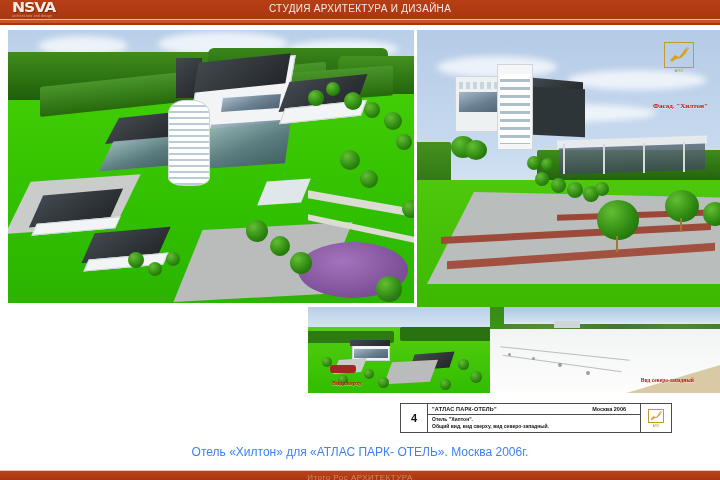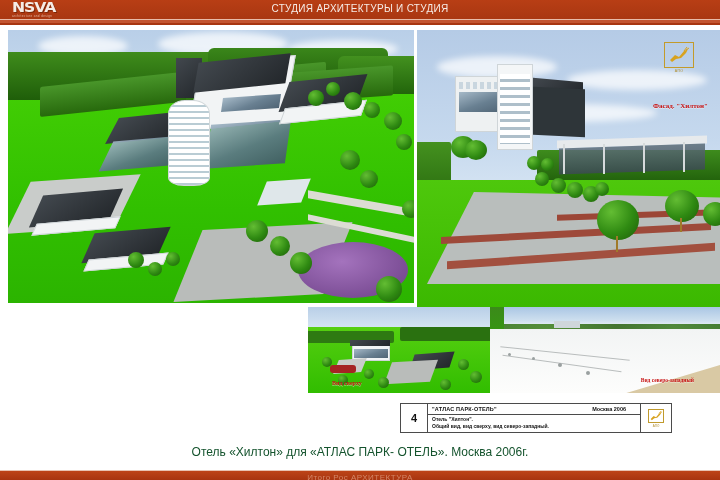--- a/index.html
+++ b/index.html
@@ -331,21 +331,21 @@
     line-height: 1;
   }
 
   
   .caption {
     position: absolute;
     left: 0; top: 445px;
     width: 720px;
     text-align: center;
     font-size: 12px;
-    color: #14532d;
+    color: #3b82f6;
     font-family: "Liberation Sans", sans-serif;
   }
   .footer-bar {
     position: absolute;
     left: 0; top: 470px;
     width: 720px; height: 10px;
     background: #b33c16;
     background: linear-gradient(180deg,#bd4418 0%, #a83510 100%);
     border-top: 1px solid #e8c3b2;
     box-sizing: border-box;
@@ -366,21 +366,21 @@
 <body>
 
 <div class="header"></div>
 <div class="header-accent"></div>
 <div class="header-underline"></div>
 
 <div class="logo">
   <div class="logo-mark">NSVA</div>
   <div class="logo-sub">architecture and design</div>
 </div>
-<div class="header-title">СТУДИЯ АРХИТЕКТУРЫ И СТУДИЯ</div>
+<div class="header-title">СТУДИЯ АРХИТЕКТУРА И ДИЗАЙНА</div>
 
 <div class="stage">
 
   <div class="render" id="render-aerial-main">
     <div class="sky-cloud" style="left:30px; top:6px; width:90px; height:20px;"></div>
     <div class="sky-cloud" style="left:150px; top:2px; width:130px; height:24px;"></div>
     <div class="sky-cloud" style="left:280px; top:10px; width:110px; height:18px;"></div>
 
     <div class="grass" style="top:30px; height:250px;"></div>
 

